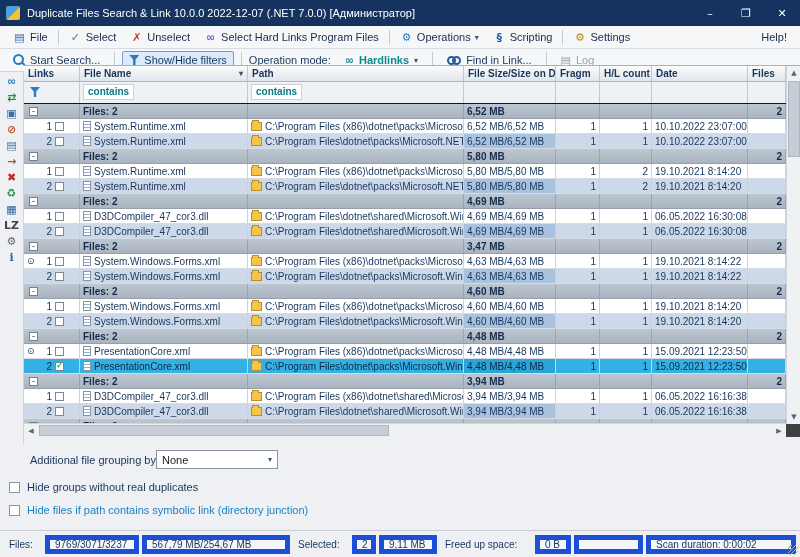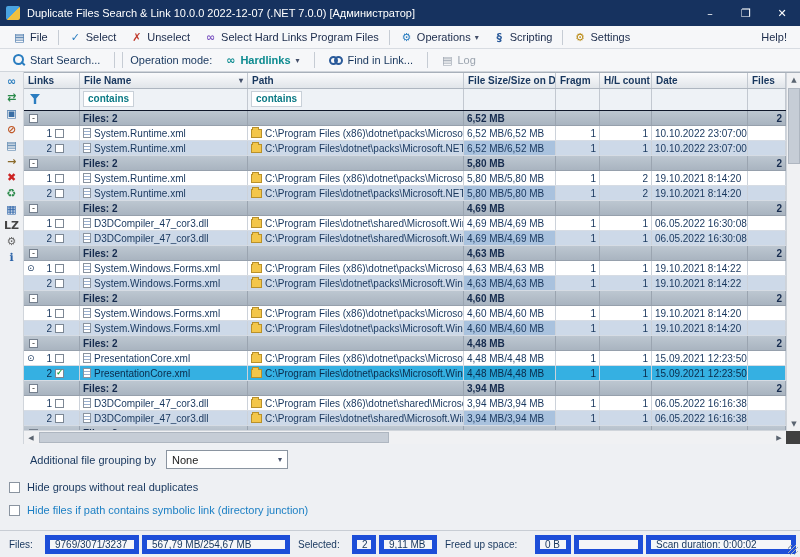--- a/index.html
+++ b/index.html
@@ -37,21 +37,21 @@
   .binoc{width:14px;height:9px;position:relative;display:inline-block}
   .binoc::before,.binoc::after{content:'';position:absolute;width:5px;height:5px;border:2px solid #2a5a9a;border-radius:50%;top:0}
   .binoc::before{left:0}.binoc::after{right:0}
   .logdoc{color:#9aa3ae;font-family:"DejaVu Sans",sans-serif}
 
   
   .side-toolbar{position:absolute;top:72px;left:0;width:24px;height:372px;background:#eef0f3;border-right:1px solid #d0d5db;display:flex;flex-direction:column;align-items:center;padding-top:3px;gap:3px}
   .sbicon{width:18px;height:13px;font-size:11px;line-height:13px;text-align:center;font-weight:bold;font-family:"DejaVu Sans",sans-serif}
 
   
-  .table{position:absolute;top:72px;left:24px;width:776px;height:372px;background:#404040;border-top:1px solid #a8b0ba}
+  .table{position:absolute;top:65px;left:24px;width:776px;height:372px;background:#404040;border-top:1px solid #a8b0ba}
   .thead{display:flex;height:16px;background:linear-gradient(#fafbfc,#e1e5ea);border-bottom:1px solid #aeb6c0}
   .hcell{border-right:1px solid #c2c8d0;padding:1px 4px;font-size:10px;font-weight:bold;color:#17365d;display:flex;align-items:center;overflow:hidden;white-space:nowrap}
   .hdd{margin-left:auto;font-size:8px;color:#44506a}
   .c0{width:56px}.c1{width:168px}.c2{width:216px}.c3{width:92px}.c4{width:44px}.c5{width:52px}.c6{width:96px}.c7{width:38px}
 
   .filterrow{display:flex;height:22px;border-bottom:1px solid #0f172a;background:#eef2f6}
   .fcell{border-right:1px solid #c2c8d0;padding:2px 3px;display:flex;align-items:flex-start;overflow:hidden}
   .contains{color:#0b7a85;font-weight:bold;font-size:10px;background:#fff;border:1px solid #c8d0d8;padding:0 4px;line-height:14px}
 
   .tbody{height:320px;overflow:hidden;background:#fff}
@@ -75,21 +75,21 @@
   .folder::before{content:'';position:absolute;top:-3px;left:0;width:5px;height:2px;background:#f3c64a;border:1px solid #b8902a;border-bottom:none}
 
   
   .vscroll{position:absolute;right:0;top:0;width:14px;height:358px;background:#f0f1f3;border-left:1px solid #d0d5db;font-family:"DejaVu Sans",sans-serif}
   .vthumb{position:absolute;top:15px;left:1px;width:12px;height:76px;background:#c6cdd6;border:1px solid #aeb6c0}
   .sarrow{position:absolute;width:14px;height:14px;font-size:7px;color:#5a6470;display:flex;align-items:center;justify-content:center}
   .hscroll{position:absolute;left:0;bottom:0;width:762px;height:14px;background:#f0f1f3;border-top:1px solid #d0d5db;font-family:"DejaVu Sans",sans-serif}
   .hthumb{position:absolute;left:15px;top:1px;width:350px;height:11px;background:#c6cdd6;border:1px solid #aeb6c0}
 
   
-  .grouping{position:absolute;top:450px;left:30px;display:flex;align-items:center;gap:10px;color:#17365d}
+  .grouping{position:absolute;top:450px;left:30px;display:flex;align-items:center;color:#17365d}
   .select{width:122px;height:19px;background:#fff;border:1px solid #8a94a0;display:flex;align-items:center;padding:0 5px;color:#222}
   .select .hdd{margin-left:auto;font-size:8px;color:#44506a;font-family:"DejaVu Sans",sans-serif}
   .optrow{position:absolute;left:9px;display:flex;align-items:center;gap:7px}
   .opt1{top:481px}.opt2{top:504px}
   .optbox{width:11px;height:11px;border:1px solid #8a94a0;background:#fff;flex:none}
   .optlabel1{color:#17365d}
   .optlabel2{color:#1b7fc4}
 
   
   .statusbar{position:absolute;top:530px;left:0;width:800px;height:27px;background:#eef0f3;border-top:1px solid #c8cdd4;display:flex;align-items:center;padding:0 4px;gap:3px}
@@ -153,20 +153,24 @@
       <span>Help!</span>
     </div>
   </div>
 
 <div class="toolbar">
   <div class="tbtn">
     <span class="mag"></span>
     <span>Start Search...</span>
   </div>
   <div class="tsep"></div>
+  <div class="tbtn pressed">
+    <span class="funnel"></span>
+    <span>Show/Hide filters</span>
+  </div>
   <div class="tsep"></div>
   <span class="tlabel">Operation mode:</span>
   <div class="tbtn">
     <span class="chain">∞</span>
     <span class="modeval">Hardlinks</span>
     <span class="dd-arrow">▾</span>
   </div>
   <div class="tsep"></div>
   <div class="tbtn">
     <span class="binoc"></span>
@@ -458,21 +462,21 @@
         </div>
         <div class="trow ghead">
           <div class="cell c0">
             <span class="expandbox">-</span>
           </div>
           <div class="cell c1">
             <span>Files: 2</span>
           </div>
           <div class="cell c2"></div>
           <div class="cell c3">
-            <span class="b">4,63 MB</span>
+            <span class="b">3,47 MB</span>
           </div>
           <div class="cell c4"></div>
           <div class="cell c5"></div>
           <div class="cell c6"></div>
           <div class="cell c7 rightal">
             <span class="b">2</span>
           </div>
         </div>
         <div class="trow frow">
           <div class="cell c0 linkscell">

